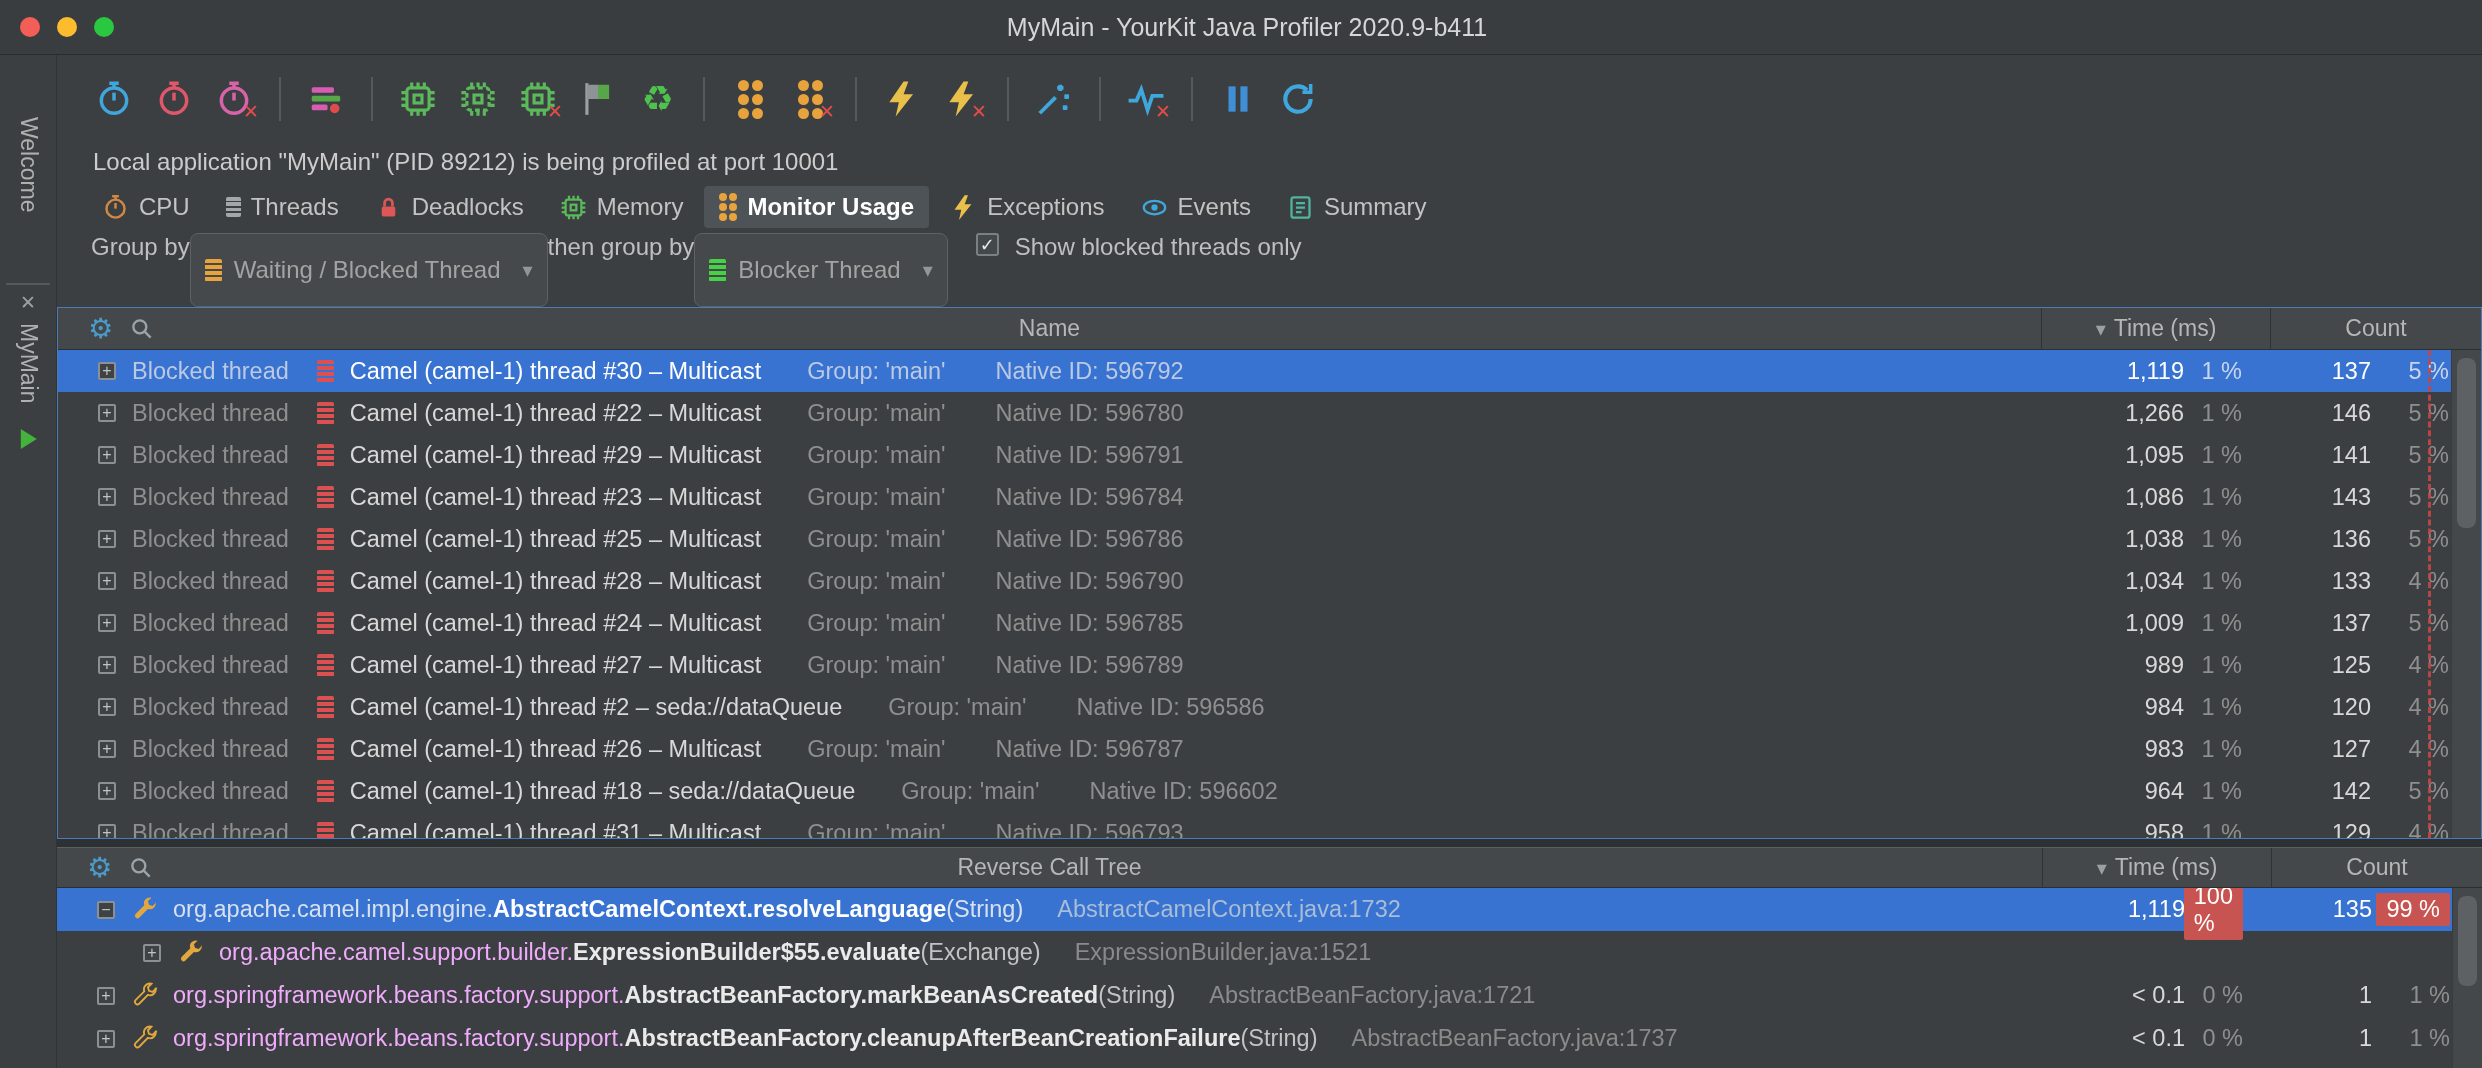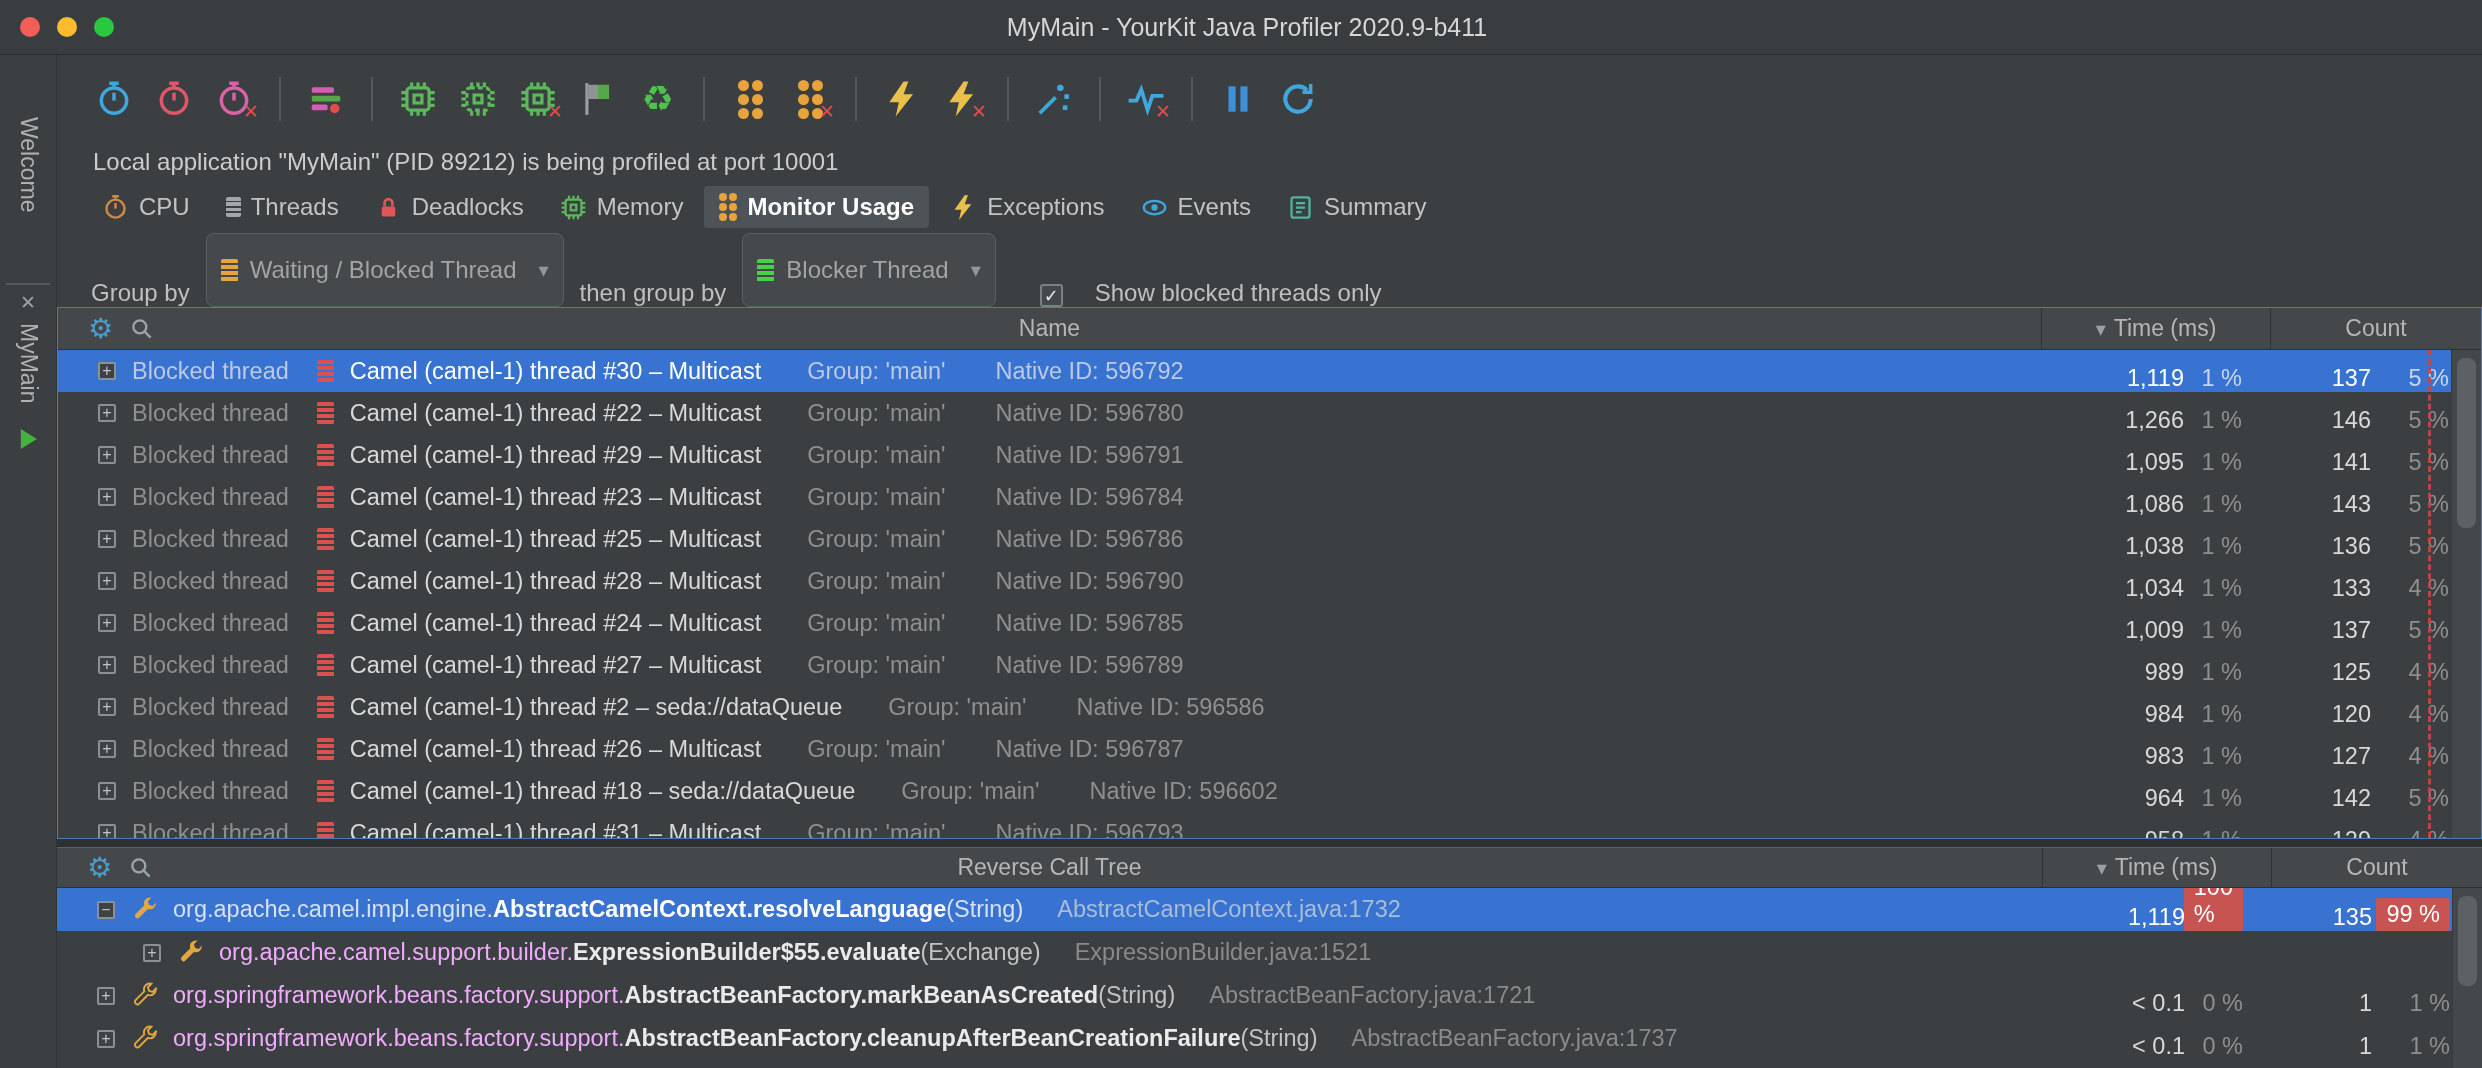--- a/index.html
+++ b/index.html
@@ -47,40 +47,40 @@
   
   .statusline{flex:0 0 38px;display:flex;align-items:center;padding-left:36px;font-size:24px;color:#cccccc}
 
   
   .tabbar{flex:0 0 52px;display:flex;align-items:center;padding-left:30px;gap:6px}
   .tab{display:flex;align-items:center;gap:10px;padding:7px 15px;border-radius:4px;font-size:24px;color:#c3c3c3;cursor:default}
   .tab svg{width:27px;height:27px}
   .tab.selected{background:#4d5356;color:#ffffff;font-weight:bold}
 
   
-  .groupbar{flex:0 0 60px;display:flex;align-items:flex-end;padding-left:34px;gap:16px;font-size:24px;color:#bfbfbf}
+  .groupbar{flex:0 0 60px;display:flex;align-items:flex-start;padding-left:34px;font-size:24px;color:#bfbfbf}
   .combo{display:flex;align-items:center;gap:12px;background:#45494b;border:1px solid #5c6164;border-radius:8px;
     padding:22px 14px;color:#a3a3a3;cursor:default}
   .combo::after{content:"▾";color:#8f979c;margin-left:10px;font-size:20px}
   .checkbox{width:23px;height:23px;background:#43484a;border:2px solid #7b8084;border-radius:3px;margin-left:28px;
     display:flex;align-items:center;justify-content:center;position:relative}
   .checkbox::after{content:"✓";color:#e9e9e9;font-size:18px;font-weight:bold}
   .cb-label{margin-left:16px}
 
   
   .thead{flex:0 0 42px;background:#45484a;border-bottom:1px solid #2c2f30;display:flex;align-items:center;
     font-size:23px;color:#b6b6b6;position:relative}
   .head-icons{position:absolute;left:30px;top:0;bottom:0;display:flex;align-items:center;gap:16px}
   .gear{font-size:28px;color:#4a9bc9;line-height:1}
   .hname{flex:1;text-align:center}
   .htime{flex:0 0 229px;text-align:center;border-left:1px solid #303335;height:100%;display:flex;align-items:center;justify-content:center;gap:8px}
   .hcount{flex:0 0 211px;text-align:center;border-left:1px solid #303335;height:100%;display:flex;align-items:center;justify-content:center}
   .sortglyph{color:#9aa0a3;font-size:20px}
 
-  .cell{display:flex;align-items:flex-end;justify-content:flex-end;height:100%;flex:0 0 auto}
+  .cell{display:flex;align-items:center;justify-content:flex-end;height:100%;flex:0 0 auto}
   .cell.time{flex:0 0 229px}
   .cell.count{flex:0 0 211px}
   .pctslot{display:flex;justify-content:flex-end;align-items:center}
   .cell.time .pctslot{width:86px;padding-right:28px}
   .cell.count .pctslot{width:110px;padding-right:32px}
   .val{color:#d8d8d8}
   .pct{color:#8f8f8f}
   .badge{background:#c75450;color:#ffffff;padding:3px 10px;border-radius:2px}
 
   .plusbox{width:18px;height:18px;flex:0 0 auto;border:2px solid #8b9093;border-radius:2px;background:#3f4244;

